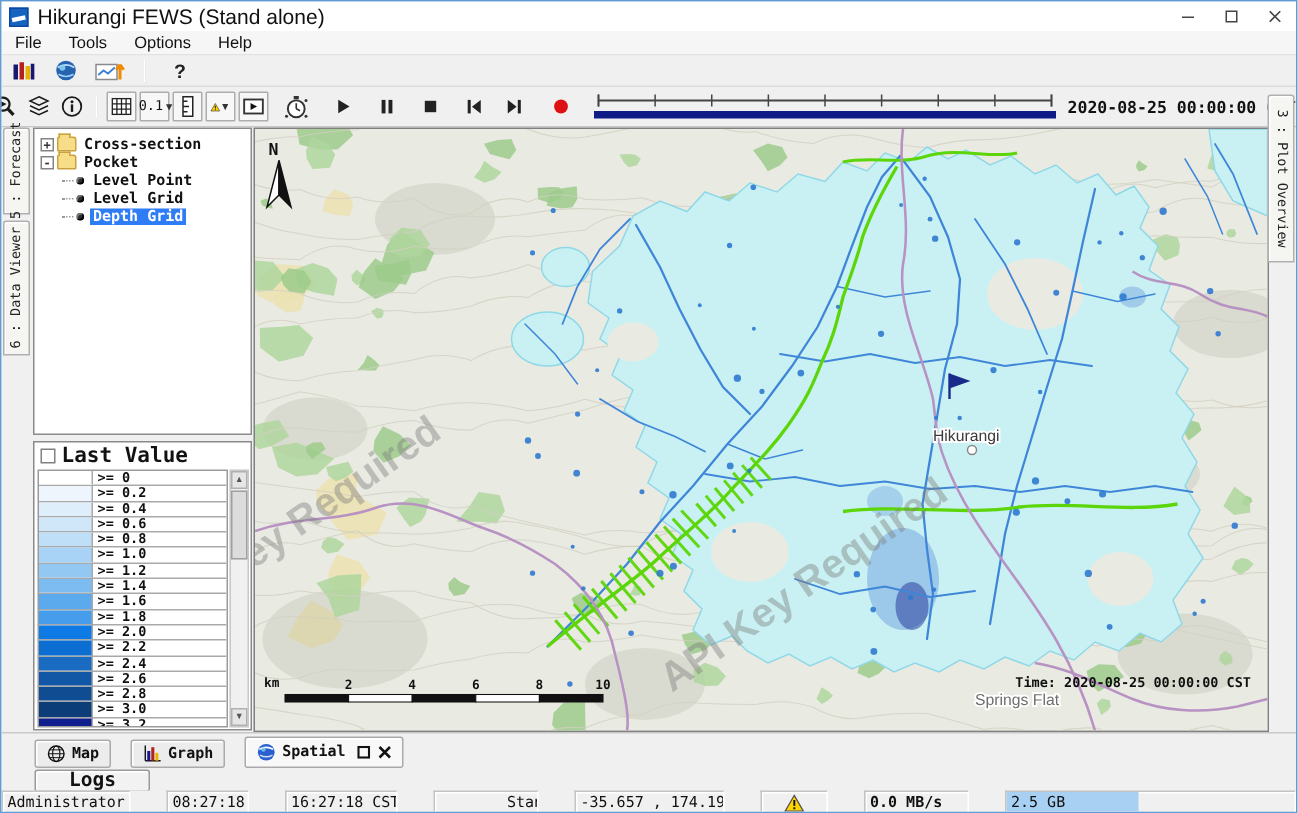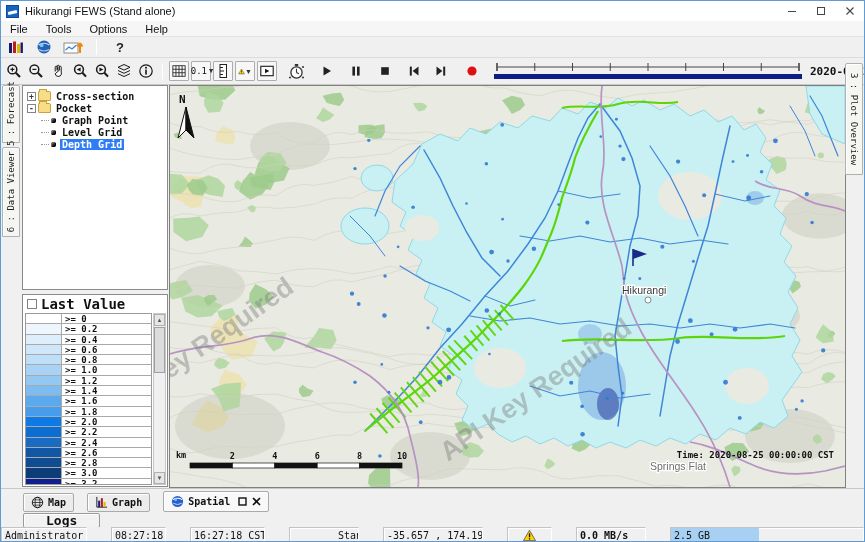--- a/index.html
+++ b/index.html
@@ -2,36 +2,36 @@
 <html><head>
 <meta charset="utf-8">
 <style>
   html,body{margin:0;padding:0;background:#cfd8dc;}
   *{box-sizing:border-box;}
   #app{position:relative;width:865px;height:542px;background:#f0f0f0;
        border:1px solid #5f9bd5;font-family:"Liberation Sans",sans-serif;
        overflow:hidden;}
   
   #titlebar{position:absolute;left:0;top:0;width:100%;height:20px;background:#ffffff;
-            display:flex;align-items:center;font-size:11px;color:#111;}
+            display:flex;align-items:center;font-size:14px;color:#111;}
   #title-icon{width:13px;height:13px;margin:0 6px 0 5px;background:#1565c0;border:1px solid #0d47a1;
               position:relative;flex:0 0 auto;}
   #title-icon::after{content:"";position:absolute;left:1px;top:5px;width:9px;height:3px;
               background:#fff;transform:rotate(-12deg);}
   .win-btn{width:29px;height:20px;display:flex;align-items:center;justify-content:center;color:#444;}
   #win-controls{margin-left:auto;display:flex;}
   
   #menubar{position:absolute;left:0;top:20px;width:100%;height:16px;background:#f6f6f6;
            display:flex;align-items:center;font-size:11px;color:#111;border-bottom:1px solid #e2e2e2;}
   .menu-item{padding:0 9px;}
   
   #toolbar1{position:absolute;left:0;top:36px;width:100%;height:21px;background:#f0f0f0;
             display:flex;align-items:center;border-bottom:1px solid #dcdcdc;}
   #toolbar2{position:absolute;left:0;top:57px;width:100%;height:27px;background:#f0f0f0;
-            display:flex;align-items:center;border-bottom:1px solid #c8c8c8;}
+            display:flex;align-items:center;border-bottom:1px solid #c8c8c8;justify-content:flex-end;}
   .tbtn{height:20px;min-width:20px;display:flex;align-items:center;justify-content:center;margin:0 1px;}
   .tbtn.boxed{border:1px solid #adadad;background:#f7f7f7;border-radius:1px;padding:0 2px;}
   .tsep{width:1px;height:16px;background:#bdbdbd;border-right:1px solid #fff;margin:0 5px;}
   #interval-btn{font-size:9px;font-family:"DejaVu Sans Mono",monospace;color:#111;gap:2px;}
   .dd-arrow{font-size:7px;color:#333;}
   #timeline{margin-left:8px;}
   #timeline-date{font-family:"DejaVu Sans Mono",monospace;font-size:11px;font-weight:bold;
                  color:#111;margin-left:5px;white-space:nowrap;}
   #help-label{font-size:13px;font-weight:bold;color:#222;margin-left:14px;}
   
@@ -329,21 +329,21 @@
             <span class="tree-label">Cross-section</span>
           </div>
           <div class="tree-row">
             <span class="toggle-box">-</span>
             <span class="folder-ico"></span>
             <span class="tree-label">Pocket</span>
           </div>
           <div class="tree-row">
             <span class="leaf-conn"></span>
             <span class="bullet"></span>
-            <span class="tree-label">Graph Point</span>
+            <span class="tree-label">Level Point</span>
           </div>
           <div class="tree-row">
             <span class="leaf-conn"></span>
             <span class="bullet"></span>
             <span class="tree-label">Level Grid</span>
           </div>
           <div class="tree-row">
             <span class="leaf-conn"></span>
             <span class="bullet"></span>
             <span class="tree-label selected">Depth Grid</span>

